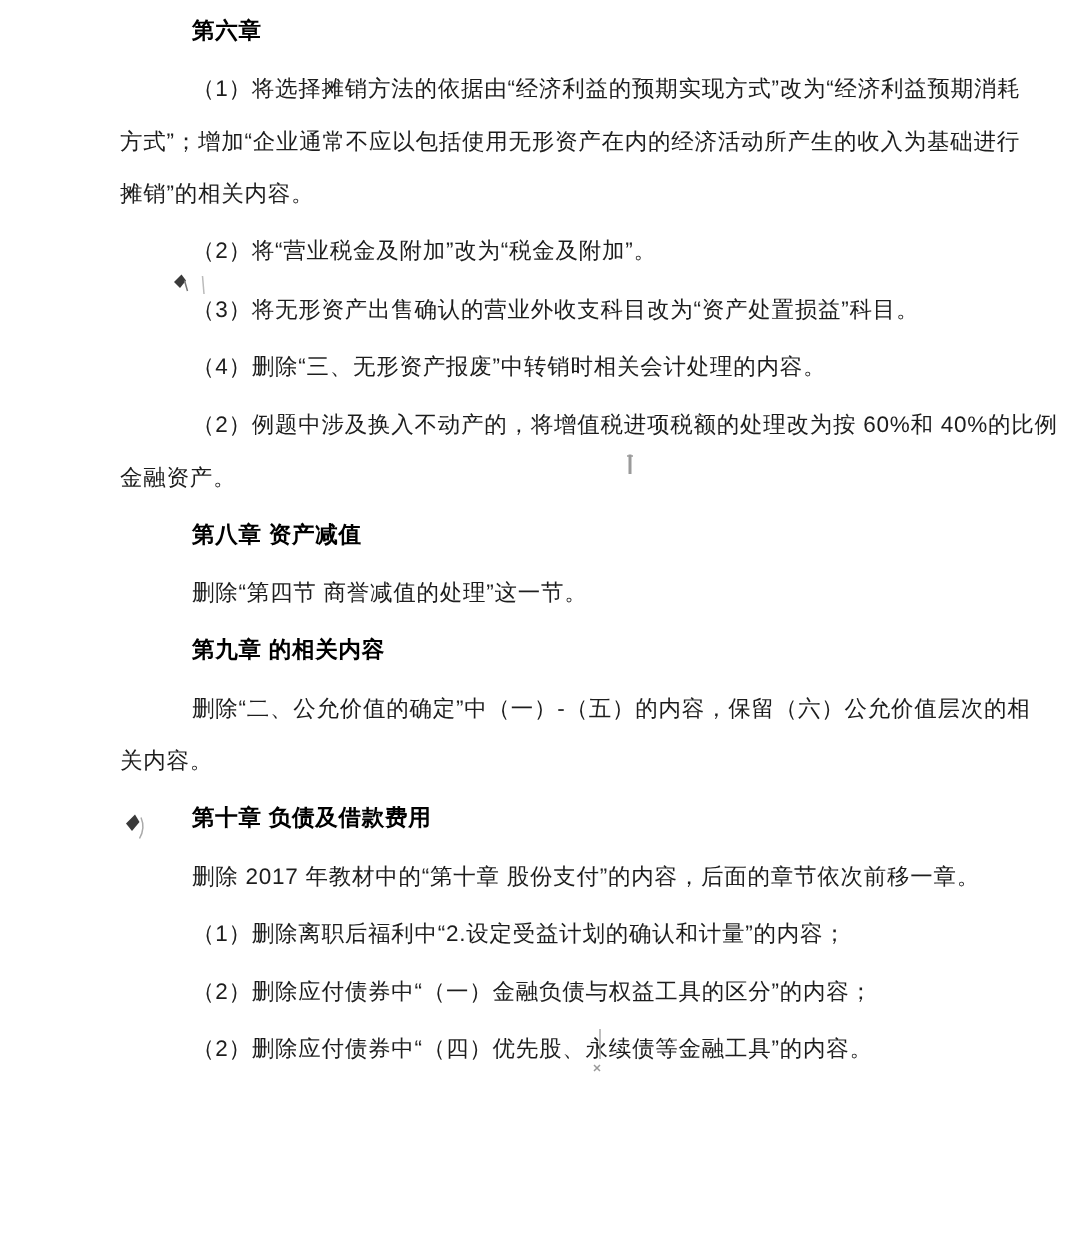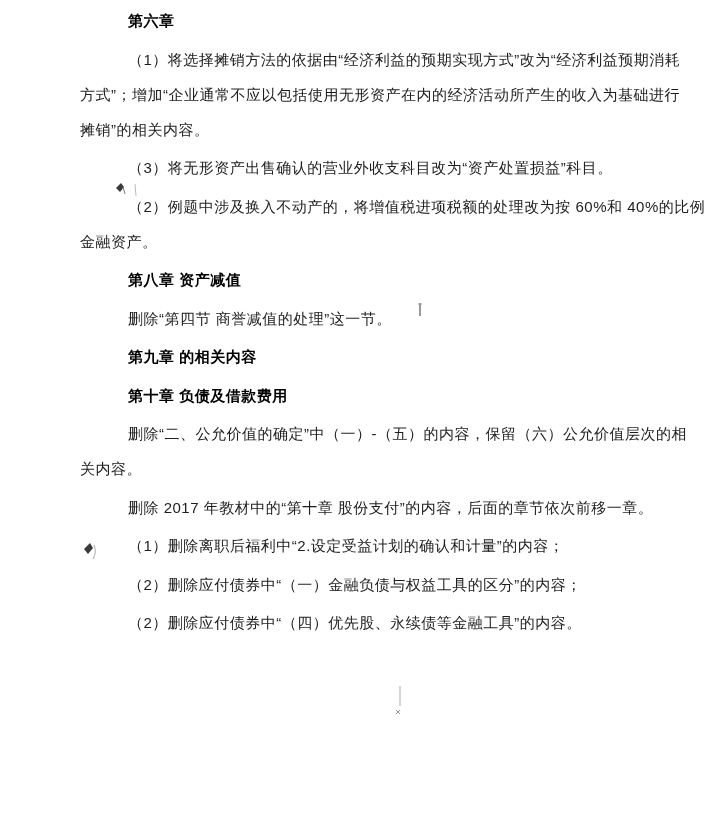--- a/index.html
+++ b/index.html
@@ -49,41 +49,47 @@
   <div class="content" id="doc-content">
       <div class="block heading">
         <div class="line first">第六章</div>
       </div>
       <div class="block para">
         <div class="line first">（1）将选择摊销方法的依据由“经济利益的预期实现方式”改为“经济利益预期消耗</div>
         <div class="line">方式”；增加“企业通常不应以包括使用无形资产在内的经济活动所产生的收入为基础进行</div>
         <div class="line">摊销”的相关内容。</div>
       </div>
       <div class="block para">
+        <div class="line first">（2）将“营业税金及附加”改为“税金及附加”。</div>
+      </div>
+      <div class="block para">
         <div class="line first">（3）将无形资产出售确认的营业外收支科目改为“资产处置损益”科目。</div>
+      </div>
+      <div class="block para">
+        <div class="line first">（4）删除“三、无形资产报废”中转销时相关会计处理的内容。</div>
       </div>
       <div class="block para">
         <div class="line first">（2）例题中涉及换入不动产的，将增值税进项税额的处理改为按 60%和 40%的比例</div>
         <div class="line">金融资产。</div>
       </div>
       <div class="block heading">
         <div class="line first">第八章 资产减值</div>
       </div>
       <div class="block para">
         <div class="line first">删除“第四节 商誉减值的处理”这一节。</div>
       </div>
       <div class="block heading">
         <div class="line first">第九章 的相关内容</div>
       </div>
-      <div class="block heading">
-        <div class="line first">第十章 负债及借款费用</div>
-      </div>
       <div class="block para">
         <div class="line first">删除“二、公允价值的确定”中（一）-（五）的内容，保留（六）公允价值层次的相</div>
         <div class="line">关内容。</div>
+      </div>
+      <div class="block heading">
+        <div class="line first">第十章 负债及借款费用</div>
       </div>
       <div class="block para">
         <div class="line first">删除 2017 年教材中的“第十章 股份支付”的内容，后面的章节依次前移一章。</div>
       </div>
       <div class="block para">
         <div class="line first">（1）删除离职后福利中“2.设定受益计划的确认和计量”的内容；</div>
       </div>
       <div class="block para">
         <div class="line first">（2）删除应付债券中“（一）金融负债与权益工具的区分”的内容；</div>
       </div>

